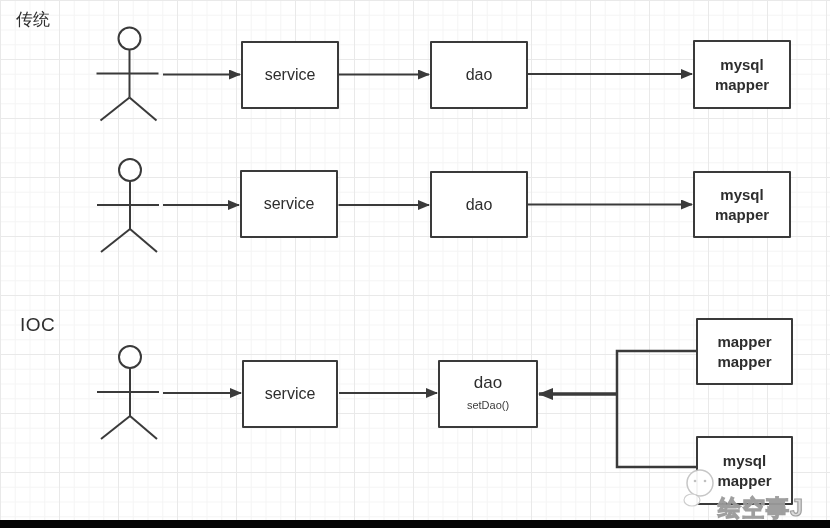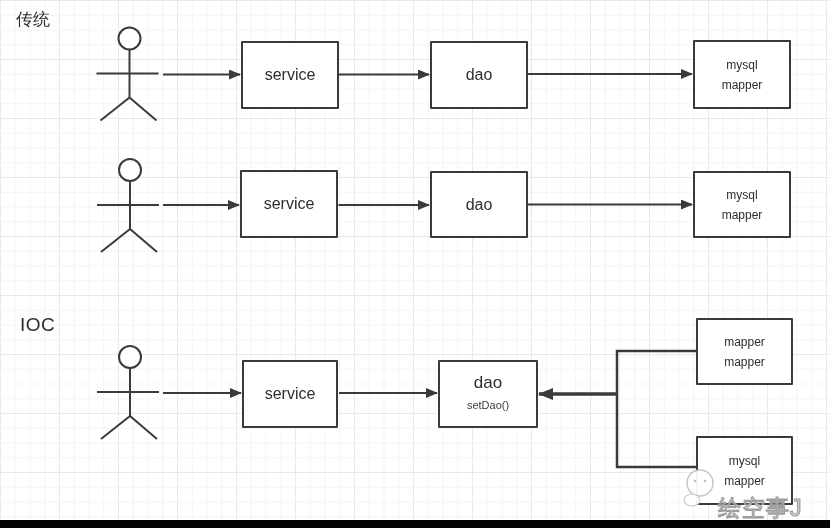--- a/index.html
+++ b/index.html
@@ -37,28 +37,28 @@
     background:#ffffff;
     border:2px solid var(--line,#3a3a3a);
     border-radius:1px;
     display:flex;flex-direction:column;
     align-items:center;justify-content:center;
     color:var(--text,#2e2e2e);
     font-size:16px;
     z-index:2;
     line-height:20px;
   }
-  .box .l2{font-size:12px;}
+  .box .l2{font-size:15px;font-weight:bold;}
   .box .method{font-size:11px;color:#3c3c3c;margin-top:2px;}
   .watermark{
     position:absolute;left:682px;top:466px;width:130px;height:44px;
     z-index:5;display:flex;align-items:center;opacity:.95;
   }
   .watermark .wm-text{
-    font-size:23px;font-weight:400;letter-spacing:1px;white-space:nowrap;
+    font-size:23px;font-weight:700;letter-spacing:1px;white-space:nowrap;
     color:rgba(255,255,255,.55);
     -webkit-text-stroke:1.2px #9a9a9a;
     text-shadow:0 0 1px #aaaaaa;
     margin-top:40px;
   }
   .bottom-bar{
     position:absolute;left:0;top:520px;width:830px;height:8px;
     background:var(--bottom-bar,#050505);z-index:6;
   }
 </style>

